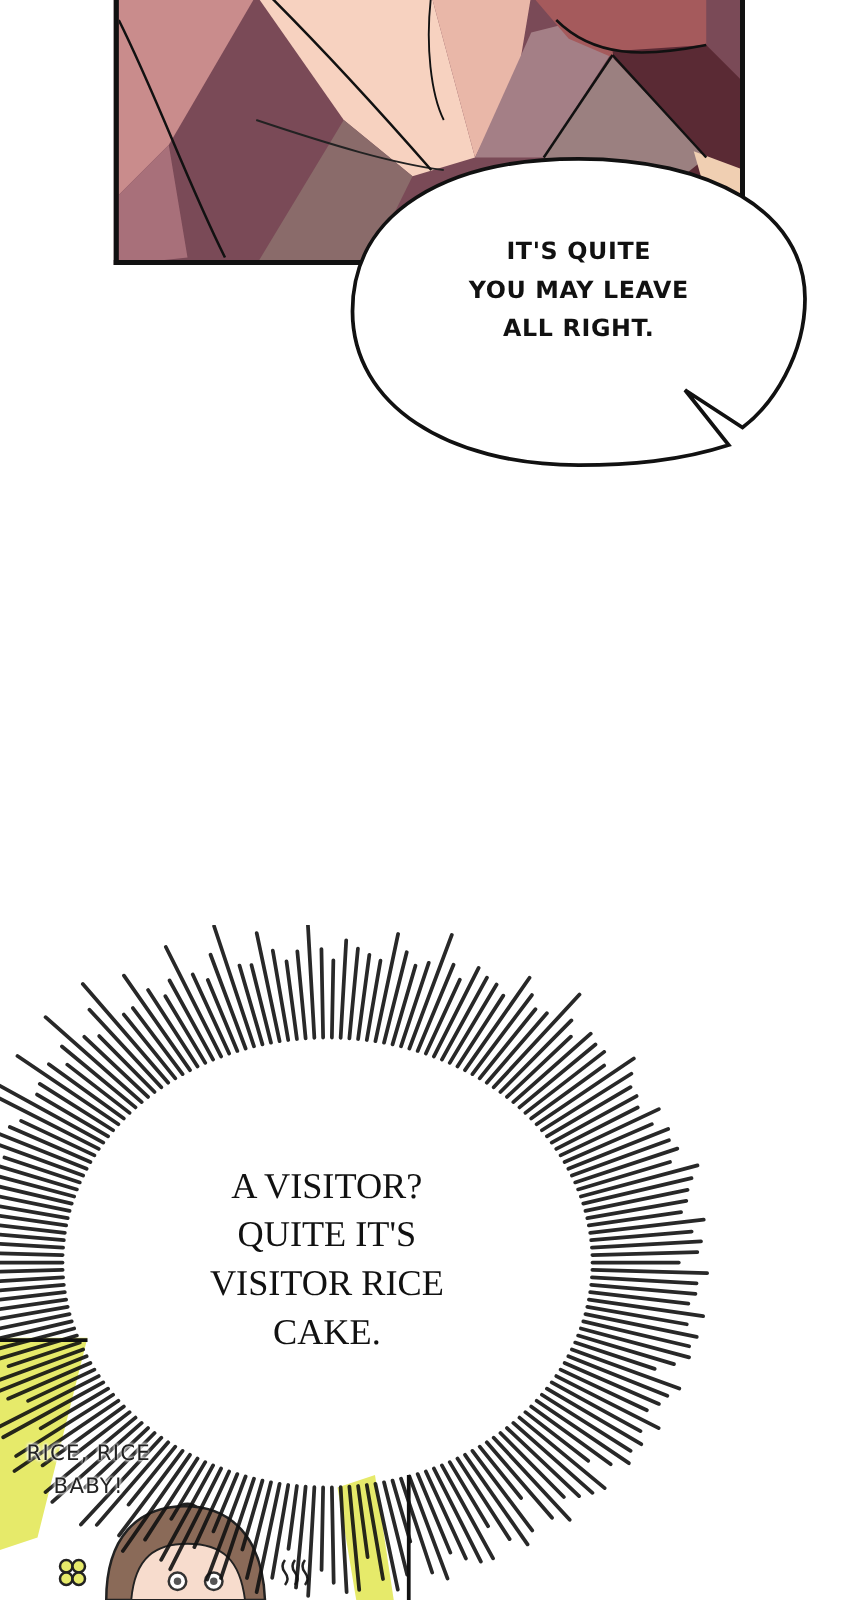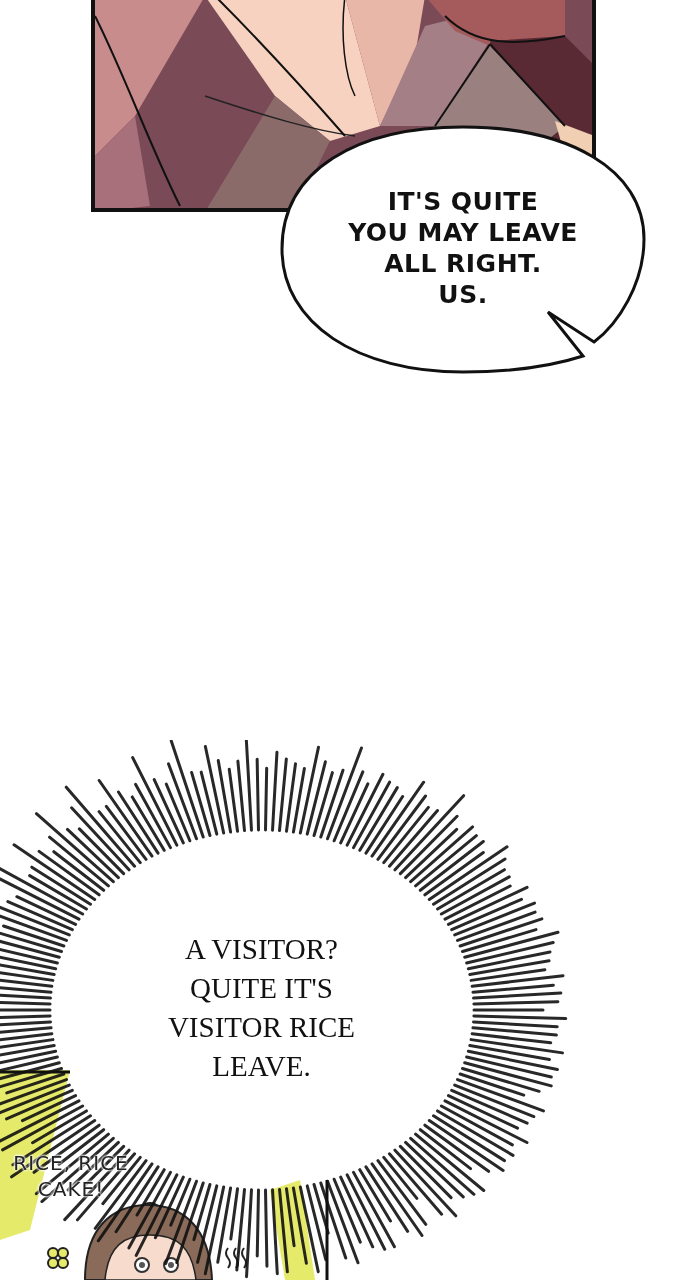--- a/index.html
+++ b/index.html
@@ -15,40 +15,40 @@
   }
   .panel-top svg { position: absolute; left: 0; top: 0; }
   .bubble-1 {
     position: absolute; left: 278px; top: 124px; width: 370px; height: 250px;
   }
   .bubble-1 svg { position: absolute; left: 0; top: 0; }
   .bubble-1-text {
     position: absolute; left: 60px; top: 62px; width: 250px;
     text-align: center;
     font-family: "DejaVu Sans", sans-serif; font-weight: bold;
-    font-size: 25px; line-height: 31px; color: #111; letter-spacing: 0.5px;
+    font-size: 19px; line-height: 31px; color: #111; letter-spacing: 0.5px;
   }
   .burst {
     position: absolute; left: 0; top: 740px; width: 690px; height: 540px;
   }
   .burst svg { position: absolute; left: 0; top: 0; }
   .burst-text {
     position: absolute; left: 130px; top: 190px; width: 263px;
     text-align: center;
     font-family: "Liberation Serif", serif;
     font-size: 29px; line-height: 39px; color: #111;
   }
   .chibi-panel {
     position: absolute; left: 0; top: 1070px; width: 330px; height: 210px;
   }
   .chibi-panel svg { position: absolute; left: 0; top: 0; }
   .sfx-text {
     position: absolute; left: 6px; top: 1150px; width: 130px;
     text-align: center;
-    font-family: "DejaVu Sans", sans-serif; font-size: 20px; line-height: 26px;
+    font-family: "DejaVu Sans", sans-serif; font-size: 17px; line-height: 26px;
     color: #222; letter-spacing: 1px;
     text-shadow: 0 0 3px #fff, 0 0 3px #fff, 0 0 3px #fff;
   }
 </style>
 </head>
 <body>
 
 <div class="panel-top">
   <svg width="505" height="216" viewBox="0 0 505 216">
     <rect x="0" y="0" width="505" height="216" fill="#7a4a57"></rect>
@@ -73,21 +73,20 @@
 </div>
 
 <div class="bubble-1">
   <svg width="370" height="250" viewBox="0 0 370 250">
     <path d="M185,3 C290,3 366,45 366,115 C366,160 340,200 316,218 L270,188 L305,232 C265,245 225,248 185,248 C80,248 4,200 4,125 C4,45 80,3 185,3 Z" fill="#ffffff" stroke="#111" stroke-width="3"></path>
   </svg>
   <div class="bubble-1-text">
     <div>IT'S QUITE</div>
     <div>YOU MAY LEAVE</div>
     <div>ALL RIGHT.</div>
-    <div>US.</div>
   </div>
 </div>
 
 <div class="chibi-panel">
   <svg width="330" height="210" viewBox="0 0 330 210">
     <rect x="0" y="0" width="328" height="210" fill="#ffffff"></rect>
     <polygon points="0,0 70,0 30,160 0,170" fill="#e6ea6a"></polygon>
     <polygon points="270,120 300,110 315,210 285,210" fill="#e6ea6a"></polygon>
     <line x1="0" y1="2" x2="70" y2="2" stroke="#111" stroke-width="3"></line>
     <line x1="327" y1="110" x2="327" y2="210" stroke="#111" stroke-width="3"></line>
@@ -303,20 +302,20 @@
       <line x1="471.10859632137715" y1="240.37297374946792" x2="544.8506227927335" y2="229.67265391327265" stroke="#111" stroke-width="3" stroke-linecap="round" opacity="0.9"></line>
       <line x1="472.14798269731875" y1="246.25940915842764" x2="563.0013273431962" y2="235.74771459386074" stroke="#111" stroke-width="3" stroke-linecap="round" opacity="0.9"></line>
       <line x1="472.95757533954236" y1="252.1718045549166" x2="553.3281418234078" y2="245.21556056973424" stroke="#111" stroke-width="3" stroke-linecap="round" opacity="0.9"></line>
       <line x1="473.5364889703802" y1="258.103694821374" x2="560.7966704181122" y2="253.07785744102083" stroke="#111" stroke-width="3" stroke-linecap="round" opacity="0.9"></line>
       <line x1="473.8840905562763" y1="264.04859352288446" x2="557.8742754950923" y2="261.6324912291604" stroke="#111" stroke-width="3" stroke-linecap="round" opacity="0.9"></line>
     </svg>
   <div class="burst-text">
     <div>A VISITOR?</div>
     <div>QUITE IT'S</div>
     <div>VISITOR RICE</div>
-    <div>LEAVE.</div>
+    <div>CAKE.</div>
   </div>
 </div>
 
 <div class="sfx-text">
   <div>RICE, RICE</div>
-  <div>CAKE!</div>
+  <div>BABY!</div>
 </div>
 
 </body></html>

